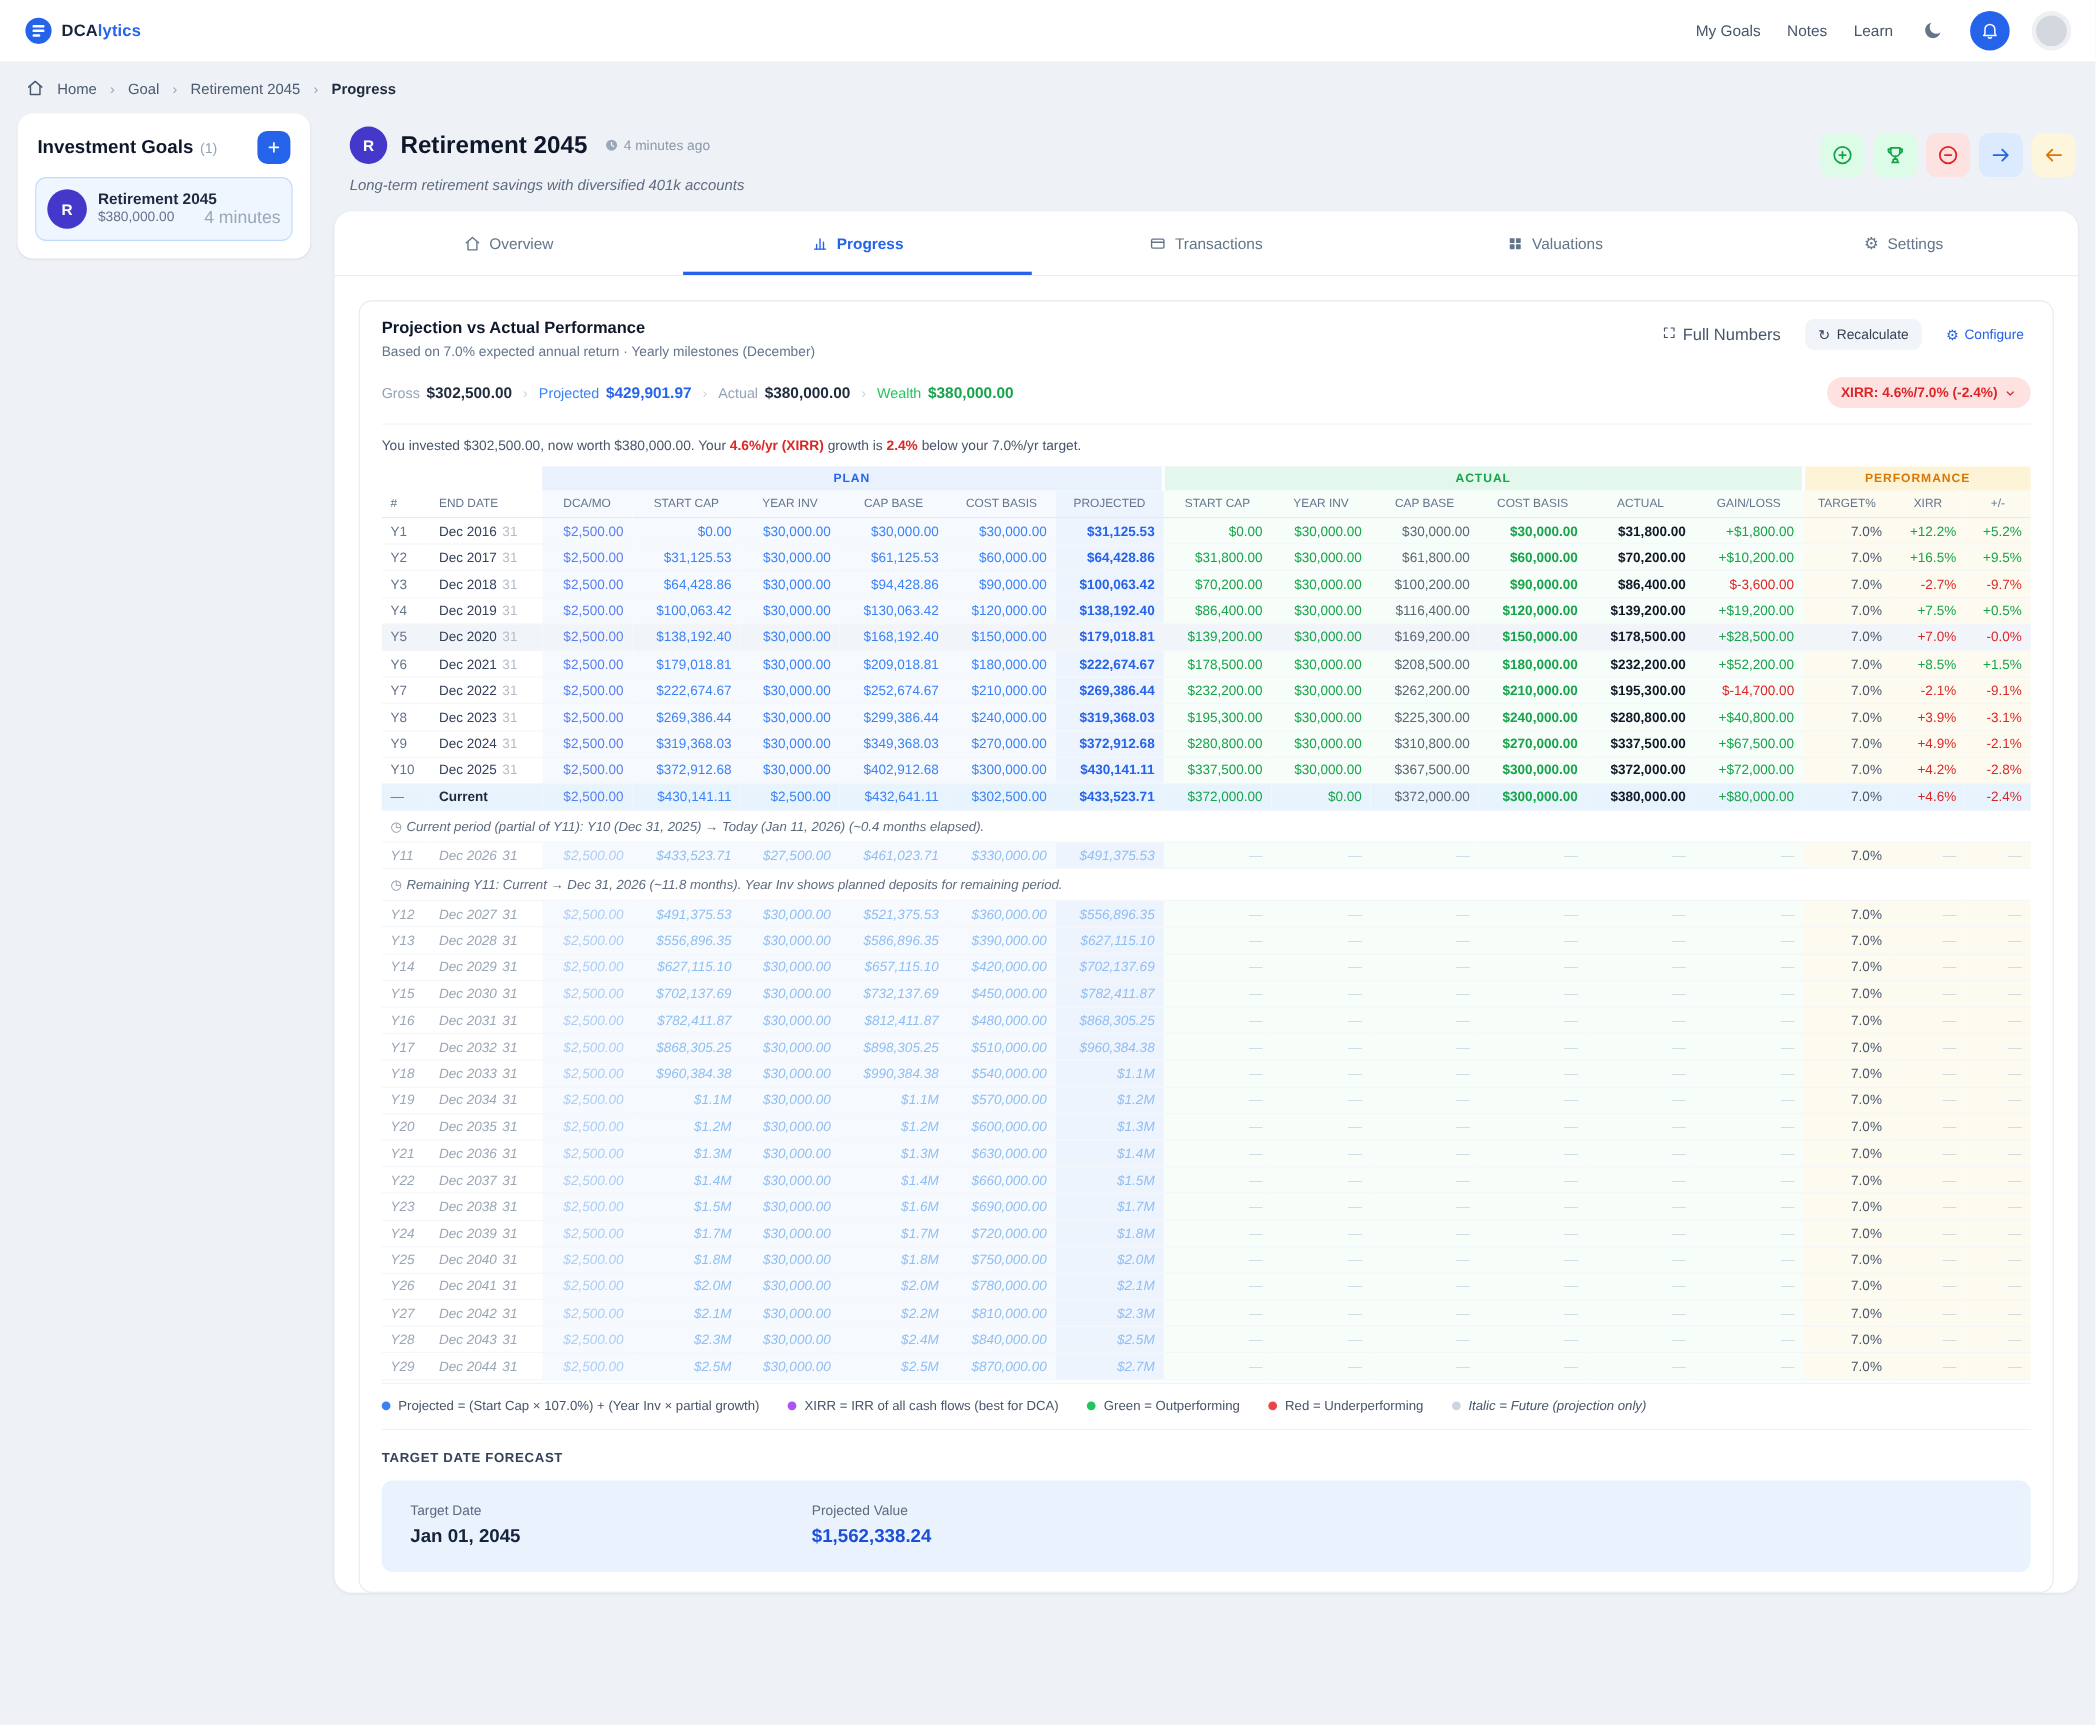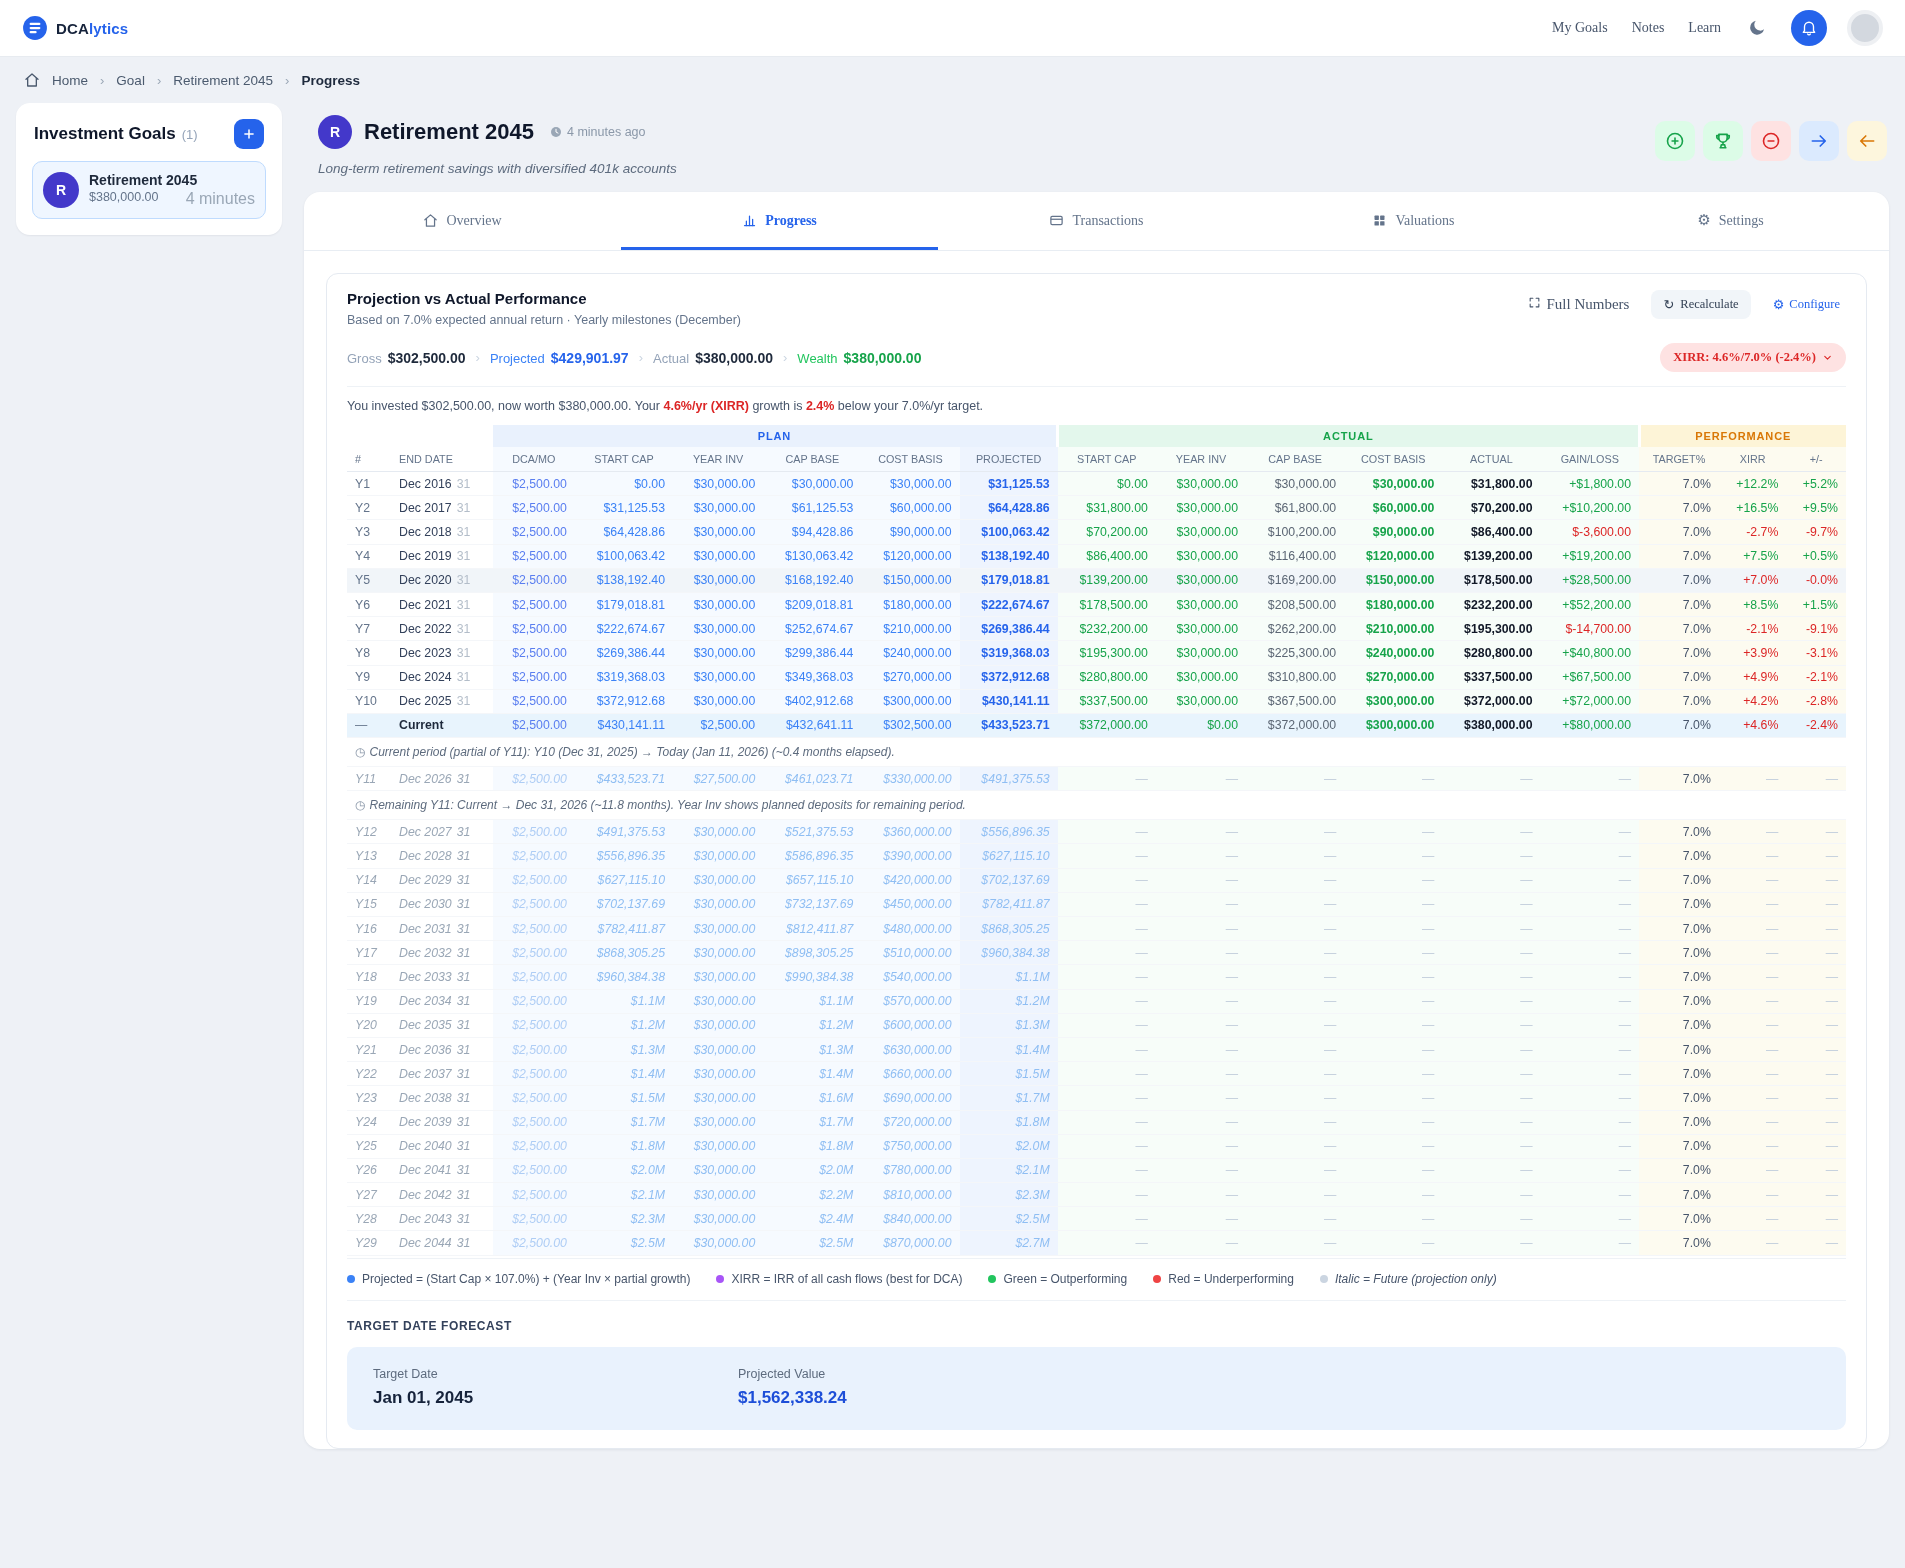--- a/index.html
+++ b/index.html
@@ -1,19 +1,19 @@
 <!DOCTYPE html>
 <html><head>
 <meta charset="utf-8">
 <style>
   *{box-sizing:border-box}
   html,body{margin:0;padding:0}
   body{width:1905px;min-height:1568px;background:#eef1f6;font-family:"Liberation Sans",sans-serif;color:#0f172a;font-size:13px}
   svg{display:block}
-  button{font-family:Liberation Serif, serif}
+  button{font-family:Liberation Sans, sans-serif}
 
   
   .topnav{height:57px;background:#fff;border-bottom:1px solid #e7ebf0;display:flex;align-items:center;justify-content:space-between;padding:0 22px}
   .brand{display:flex;align-items:center;gap:8px;cursor:pointer}
   .brand-word{font-size:15px;font-weight:800;letter-spacing:.01em}
   .brand-word .b1{color:#16233b}.brand-word .b2{color:#2563eb}
   .nav-right{display:flex;align-items:center;gap:20px}
   .nav-link{color:#47556b;font-size:14px;background:none;border:none;cursor:pointer;padding:4px 2px}
   .icon-btn{background:none;border:none;cursor:pointer;padding:4px}
   .bell-btn{width:36px;height:36px;border-radius:50%;background:#2563eb;border:none;display:flex;align-items:center;justify-content:center;cursor:pointer}
@@ -51,21 +51,21 @@
   .gh-actions{display:flex;gap:8px;padding-top:6px}
   .act{width:40px;height:40px;border-radius:10px;border:none;display:flex;align-items:center;justify-content:center;cursor:pointer}
   .act-green{background:#dcfce7;color:#16a34a}
   .act-red{background:#fee2e2;color:#dc2626}
   .act-blue{background:#dbeafe;color:#2563eb}
   .act-amber{background:#fdf6dd;color:#d97706}
 
   
   .card{background:#fff;border-radius:16px;box-shadow:0 1px 3px rgba(15,23,42,.07);margin-top:16px}
   .tabs{display:flex;border-bottom:1px solid #e8edf3}
-  .tab{flex:1;display:flex;align-items:flex-start;justify-content:center;gap:8px;padding:21px 0 18px;font-size:14px;color:#64748b;background:none;border:none;border-bottom:3px solid transparent;cursor:pointer}
+  .tab{flex:1;display:flex;align-items:flex-end;justify-content:center;gap:8px;padding:21px 0 18px;font-size:14px;color:#64748b;background:none;border:none;border-bottom:3px solid transparent;cursor:pointer}
   .tab.active{color:#2563eb;font-weight:600;border-bottom-color:#2563eb}
   .tab .gear-glyph{font-size:15px;line-height:1}
 
   
   .section{margin:22px;border:1px solid #e5eaf1;border-radius:12px;padding:16px 20px 18px}
   .sec-head{display:flex;justify-content:space-between;align-items:flex-start}
   .sec-title{font-size:15px;font-weight:700;color:#0f172a}
   .sec-sub{font-size:12.5px;color:#64748b;margin-top:6px}
   .sec-controls{display:flex;align-items:center;gap:16px}
   .ctrl-plain{display:flex;align-items:flex-start;gap:6px;background:none;border:none;color:#47556b;font-size:15px;cursor:pointer}

